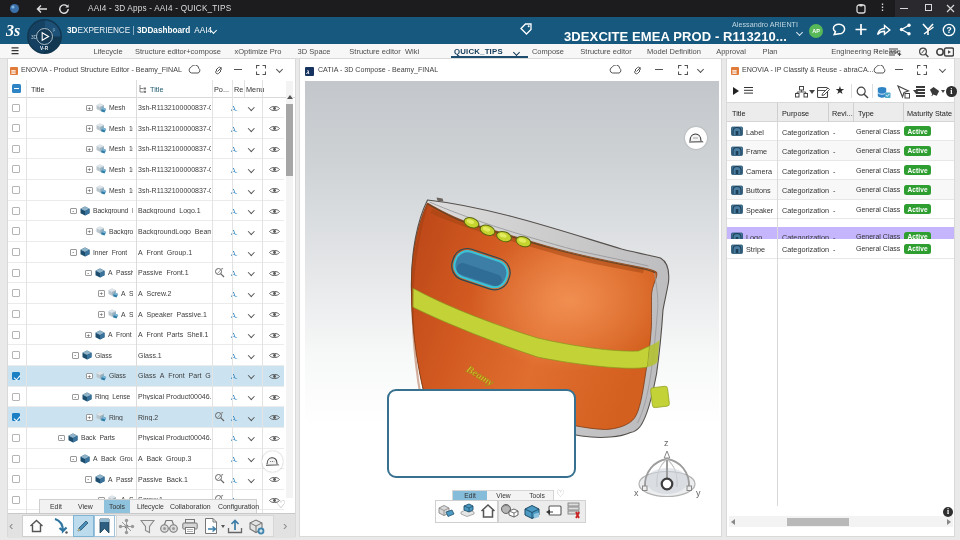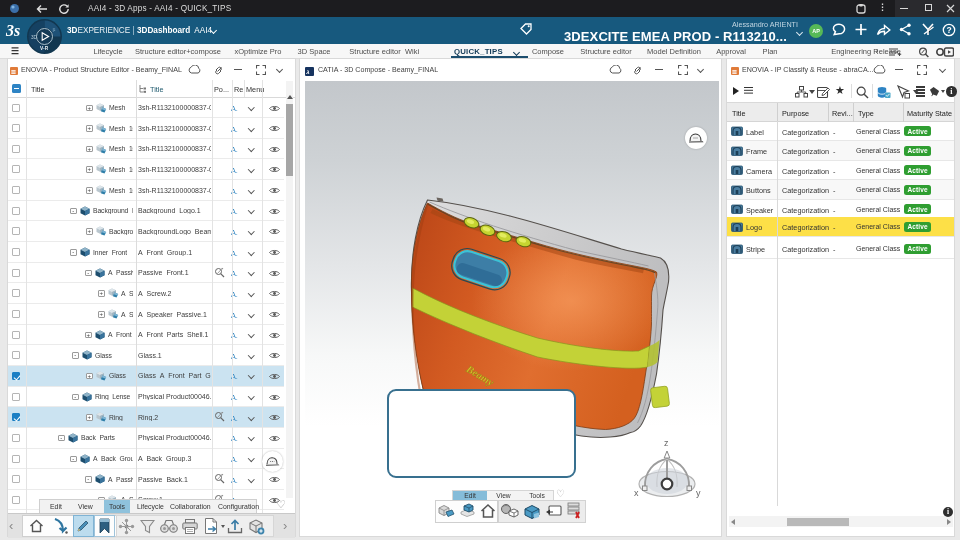--- a/index.html
+++ b/index.html
@@ -946,21 +946,21 @@
           <rect x="0.5" y="1" width="11" height="8.5" rx="1" fill="#4a7da0" stroke="#24506e" stroke-width="0.8"></rect>
           <path d="M2 9 V5 C2 2.5 4 1.5 6 1.5 C8 1.5 10 2.5 10 5 V9" fill="none" stroke="#1d3f57" stroke-width="1.1"></path>
           <rect x="4.7" y="5" width="2.6" height="4" fill="#1d3f57"></rect>
         </svg>
       <div class="abs" style="left:19px;top:6px">Speaker</div>
       <div class="abs" style="left:55px;top:6px">Categorization</div>
       <div class="abs" style="left:106px;top:6px">-</div>
       <div class="abs" style="left:129px;top:6px;font-size:7px">General Class</div>
       <div class="badge">Active</div>
       </div>
-<div class="rrow" style="top:158px;background:#fde047">
+<div class="rrow" style="top:168px;background:#c4b5fd">
         <svg class="abs" style="left:4px;top:4.5px" width="12" height="10" viewBox="0 0 12 10">
           <rect x="0.5" y="1" width="11" height="8.5" rx="1" fill="#4a7da0" stroke="#24506e" stroke-width="0.8"></rect>
           <path d="M2 9 V5 C2 2.5 4 1.5 6 1.5 C8 1.5 10 2.5 10 5 V9" fill="none" stroke="#1d3f57" stroke-width="1.1"></path>
           <rect x="4.7" y="5" width="2.6" height="4" fill="#1d3f57"></rect>
         </svg>
       <div class="abs" style="left:19px;top:6px">Logo</div>
       <div class="abs" style="left:55px;top:6px">Categorization</div>
       <div class="abs" style="left:106px;top:6px">-</div>
       <div class="abs" style="left:129px;top:6px;font-size:7px">General Class</div>
       <div class="badge">Active</div>

